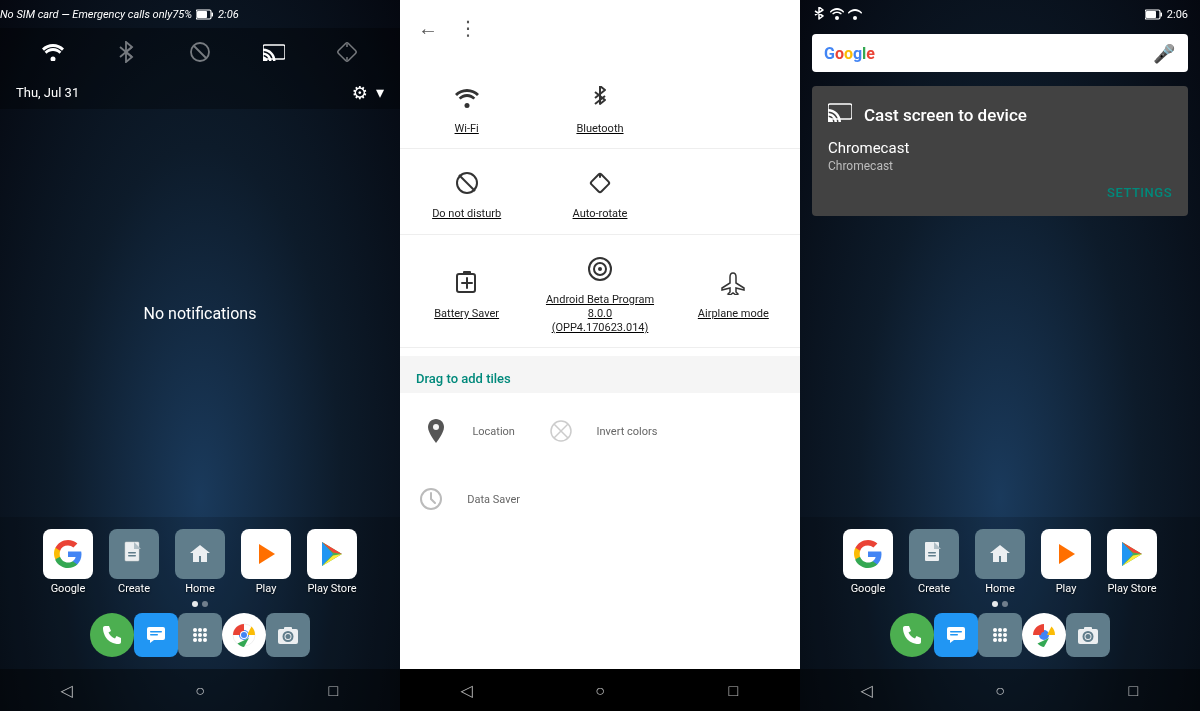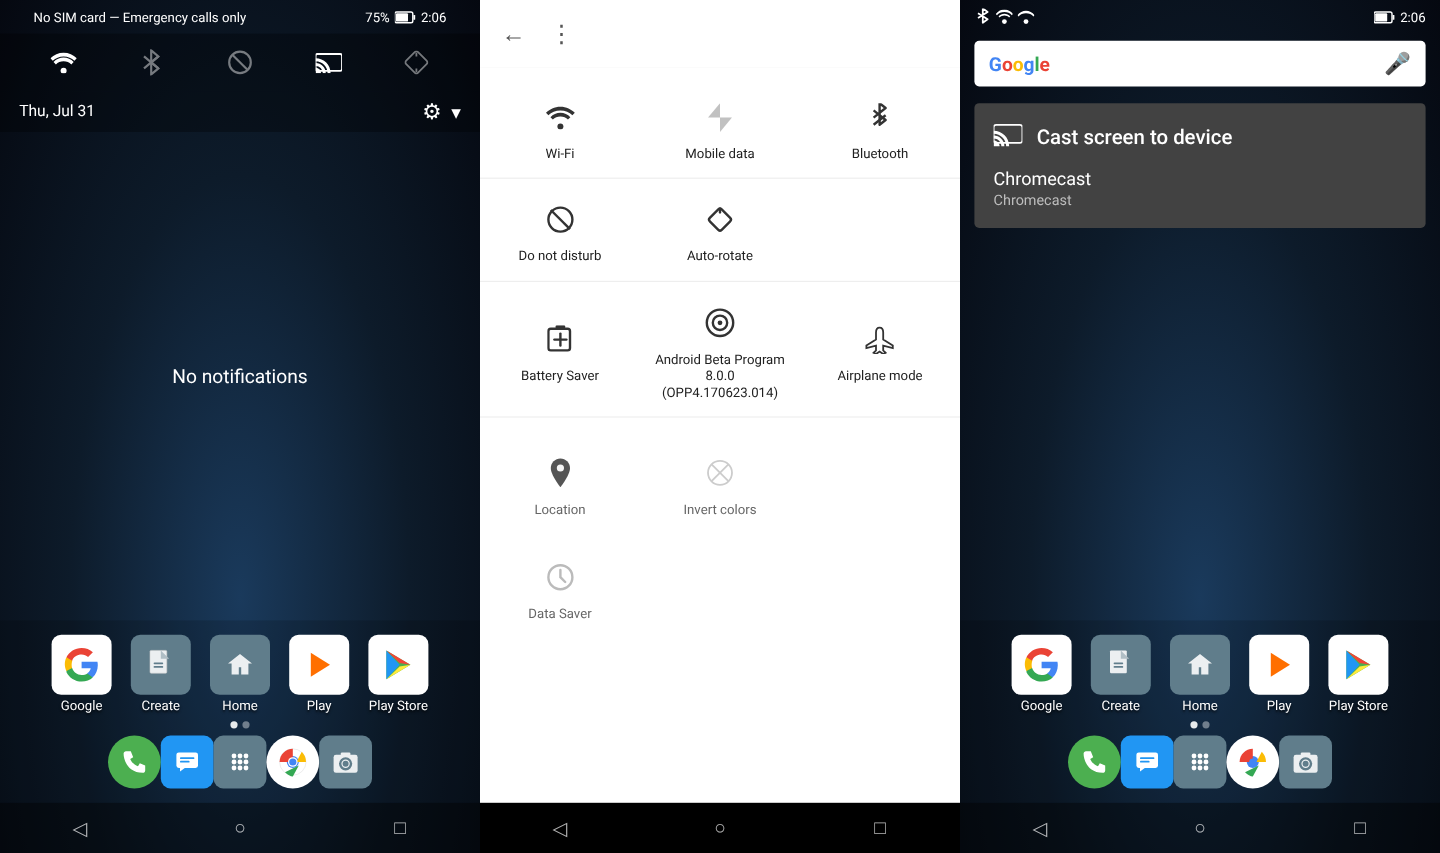--- a/index.html
+++ b/index.html
@@ -32,23 +32,23 @@
       position: relative;
       z-index: 1;
       display: flex;
       flex-direction: column;
       height: 100%;
     }
 
     .status-bar {
       display: flex;
       align-items: center;
-      justify-content: space-between;
-      padding: 6px 28px;
+      padding: 6px 0;
       height: 28px;
+      font-style: italic;
     }
     .status-bar-left {
       font-size: 11px;
       color: #fff;
       font-weight: 400;
     }
     .status-bar-right {
       display: flex;
       align-items: center;
       gap: 4px;
@@ -204,20 +204,21 @@
       font-size: 20px; color: #555; cursor: pointer;
     }
 
     .edit-scroll {
       flex: 1;
       overflow-y: auto;
       background: #fff;
     }
     .edit-tiles-section {
       padding: 8px 0;
+      text-decoration: underline;
     }
     .edit-tile-row {
       display: grid;
       grid-template-columns: 1fr 1fr 1fr;
       border-bottom: 1px solid #eeeeee;
     }
     .edit-tile {
       display: flex;
       flex-direction: column;
       align-items: center;
@@ -249,25 +250,25 @@
       font-weight: 500;
     }
     .drag-add-row {
       display: grid;
       grid-template-columns: 1fr 1fr 1fr;
       background: #fff;
       margin-top: 4px;
     }
     .drag-tile {
       display: flex;
-      flex-direction: column;
+      flex-direction: row;
       align-items: center;
       justify-content: center;
       padding: 16px 8px 12px;
-      gap: 6px;
+      gap: 18px;
       cursor: pointer;
     }
     .drag-tile-icon {
       width: 36px; height: 36px;
       display: flex; align-items: center; justify-content: center;
       font-size: 24px;
       color: #777;
     }
     .drag-tile-label {
       font-size: 11px;
@@ -601,29 +602,20 @@
           <div class="edit-tile-icon">
             <svg width="26" height="20" viewBox="0 0 26 20">
                 <path d="M13 4C9 4 5.5 5.5 3 8l-2-2C3.8 3.2 8.1 1 13 1s9.2 2.2 12 5l-2 2C20.5 5.5 17 4 13 4z" fill="#333"></path>
                 <path d="M13 9c-2.5 0-4.7 1-6.3 2.6L4.7 9.7C6.8 7.4 9.8 6 13 6s6.2 1.4 8.3 3.7l-2 1.9C17.7 10 15.5 9 13 9z" fill="#333"></path>
                 <circle cx="13" cy="17.5" r="2.5" fill="#333"></circle>
               </svg>
           </div>
           <span class="edit-tile-label">Wi-Fi</span>
         </div>
         <div class="edit-tile">
-          <div class="edit-tile-icon tile-disabled">
-            <svg width="20" height="24" viewBox="0 0 20 24">
-                <polygon points="10,0 0,12 10,12" fill="#777"></polygon>
-                <polygon points="10,12 20,12 10,24" fill="#777"></polygon>
-              </svg>
-          </div>
-          <span class="edit-tile-label">Mobile data</span>
-        </div>
-        <div class="edit-tile">
           <div class="edit-tile-icon">
             <svg width="16" height="24" viewBox="0 0 16 24">
                 <polyline points="3,6 13,14 8,18 8,0 13,4 3,12" fill="none" stroke="#333" stroke-width="2" stroke-linejoin="round"></polyline>
                 <line x1="3" y1="18" x2="13" y2="10" stroke="#333" stroke-width="2"></line>
               </svg>
           </div>
           <span class="edit-tile-label">Bluetooth</span>
         </div>
       </div>
 
@@ -674,20 +666,23 @@
           <div class="edit-tile-icon">
             <svg width="26" height="24" viewBox="0 0 26 24">
                 <path d="M13 2C11 2 10 4 10 6v6L2 17v2l8-2v4l-2 2 2 1 3-2 3 2 2-1-2-2v-4l8 2v-2l-8-5V6c0-2-1-4-3-4z" fill="none" stroke="#333" stroke-width="1.5"></path>
               </svg>
           </div>
           <span class="edit-tile-label">Airplane mode</span>
         </div>
       </div>
     </div>
 
+    <div class="drag-add-section">
+      <span class="drag-add-title">Drag to add tiles</span>
+    </div>
 
     <div class="drag-add-row">
       <div class="drag-tile">
         <div class="drag-tile-icon">
           <svg width="22" height="26" viewBox="0 0 22 26">
               <path d="M11 1C6.6 1 3 4.6 3 9c0 6 8 16 8 16s8-10 8-16c0-4.4-3.6-8-8-8z" fill="#555"></path>
               <circle cx="11" cy="9" r="3" fill="#f5f5f5"></circle>
             </svg>
         </div>
         <span class="drag-tile-label">Location</span>
@@ -768,20 +763,23 @@
               <rect x="0" y="2" width="24" height="15" rx="2" fill="none" stroke="#fff" stroke-width="1.5"></rect>
               <path d="M0 15C2.8 15 5 17.2 5 20H0z" fill="#fff"></path>
               <path d="M0 11C5 11 9 15 9 20h-2.5C6.5 16.4 3.6 13.5 0 13.5z" fill="#fff"></path>
               <path d="M0 7C7.2 7 13 12.8 13 20H10.5C10.5 14.2 5.8 9.5 0 9.5z" fill="#fff"></path>
             </svg>
         </span>
         <span class="cast-title">Cast screen to device</span>
       </div>
       <div class="cast-device-name">Chromecast</div>
       <div class="cast-device-sub">Chromecast</div>
+      <div class="cast-settings-btn">
+        <span class="cast-settings-text">SETTINGS</span>
+      </div>
     </div>
 
     <div style="flex:1;"></div>
 
     <div class="app-dock">
       <div class="app-row">
         <div class="app-icon-wrap">
           <div class="app-icon ic-google">
             <svg width="30" height="30" viewBox="0 0 30 30">
                 <path d="M28.5 15.3c0-1-.1-2-.3-2.9H15v5.5h7.6c-.3 1.7-1.3 3.2-2.8 4.1v3.4h4.5c2.6-2.4 4.2-6 4.2-10.1z" fill="#4285f4"></path>

